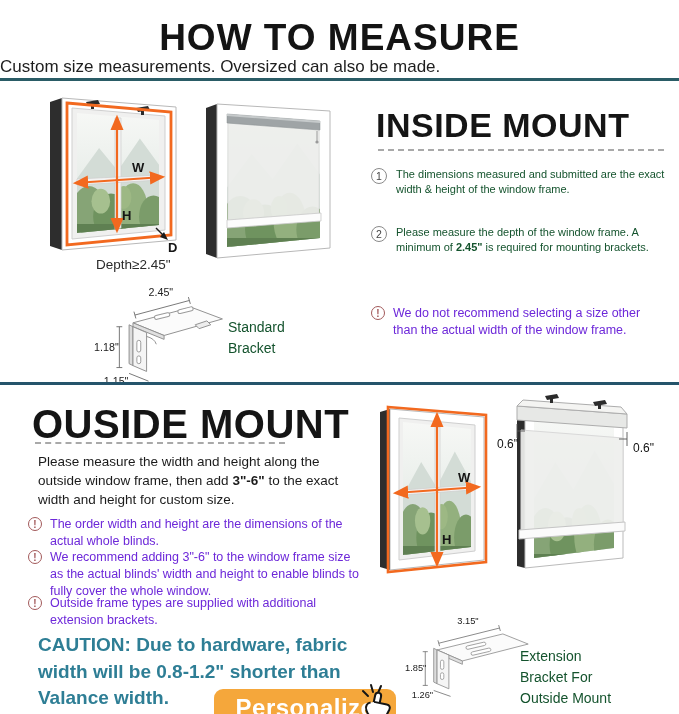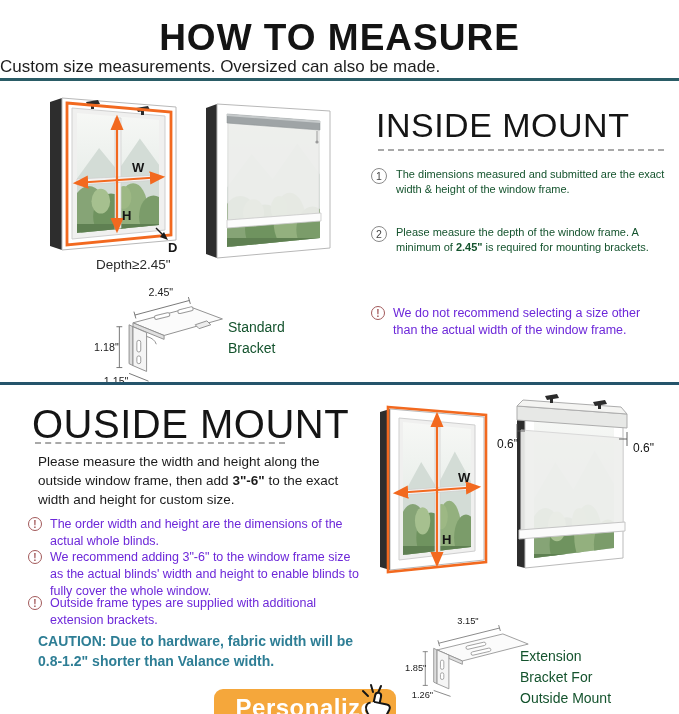--- a/index.html
+++ b/index.html
@@ -8,21 +8,21 @@
         font-family:"Liberation Sans",sans-serif;overflow:hidden;margin:16px auto;color:#1b1b1b}
   .abs{position:absolute}
 
   .title{top:1px;left:0;width:679px;text-align:center;font-size:37px;font-weight:bold;
          letter-spacing:1px;color:#141414}
   .subtitle{top:41px;left:0;width:679px;text-align:left;font-size:17px;color:#1e1e1e}
   .divider{left:0;width:679px;height:3px;background:#2A5C66}
   .divider.d1{top:62px}
   .divider.d2{top:366px;background:#25546B}
 
-  .sec-heading{font-weight:normal;color:#151515;letter-spacing:.5px}
+  .sec-heading{font-weight:bold;color:#151515;letter-spacing:.5px}
   .inside-heading{top:90px;left:376px;font-size:34px}
   .outside-heading{top:386px;left:32px;font-size:40px}
   .dashes{border-bottom:2px dashed #a9a9a9;height:0}
   .dash1{top:133px;left:378px;width:286px}
   .dash2{top:426px;left:35px;width:250px}
 
   .step{display:flex;gap:9px;align-items:flex-start}
   .step-1{top:151px;left:371px;width:295px}
   .step-2{top:209px;left:371px;width:299px}
   .num-ico{flex:0 0 auto;width:16px;height:16px;border:1.3px solid #8a8a8a;border-radius:50%;
@@ -34,21 +34,21 @@
   .warn-ico{flex:0 0 auto;width:14px;height:14px;border:1.5px solid #A2595A;border-radius:50%;
             color:#A2595A;font-size:10px;font-weight:bold;display:flex;align-items:center;justify-content:center;margin-top:1px}
   .note-text{font-size:12.5px;line-height:1.35;color:#6d28d9}
   .inside-note{top:289px;left:371px;width:295px}
   .o-note1{top:500px;left:28px;width:330px}
   .o-note2{top:533px;left:28px;width:332px}
   .o-note3{top:579px;left:28px;width:330px}
 
   .intro{top:436px;left:38px;width:326px;font-size:13.5px;line-height:1.42;color:#1b1b1b}
   .intro b{font-weight:bold}
-  .caution{top:616px;left:38px;width:330px;font-size:14px;font-weight:bold;line-height:1.4;color:#2E7E95}
+  .caution{top:616px;left:38px;width:330px;font-size:19px;font-weight:bold;line-height:1.4;color:#2E7E95}
 
   .depth-caption{top:241px;left:96px;width:140px;font-size:13.5px;color:#2b2b2b}
   .bracket-label{font-size:14px;line-height:1.5;color:#14532d}
   .std-bracket-label{top:301px;left:228px}
   .ext-bracket-label{top:630px;left:520px}
 
   .personalize{top:673px;left:214px;width:182px;height:38px;background:#F5A73B;
       border:none;border-radius:9px;box-shadow:inset 0 -3px 0 rgba(0,0,0,.10);
       color:#fff;font-weight:bold;font-size:24px;font-family:"Liberation Sans",sans-serif;
       display:flex;align-items:center;justify-content:center;cursor:pointer;letter-spacing:.5px}

